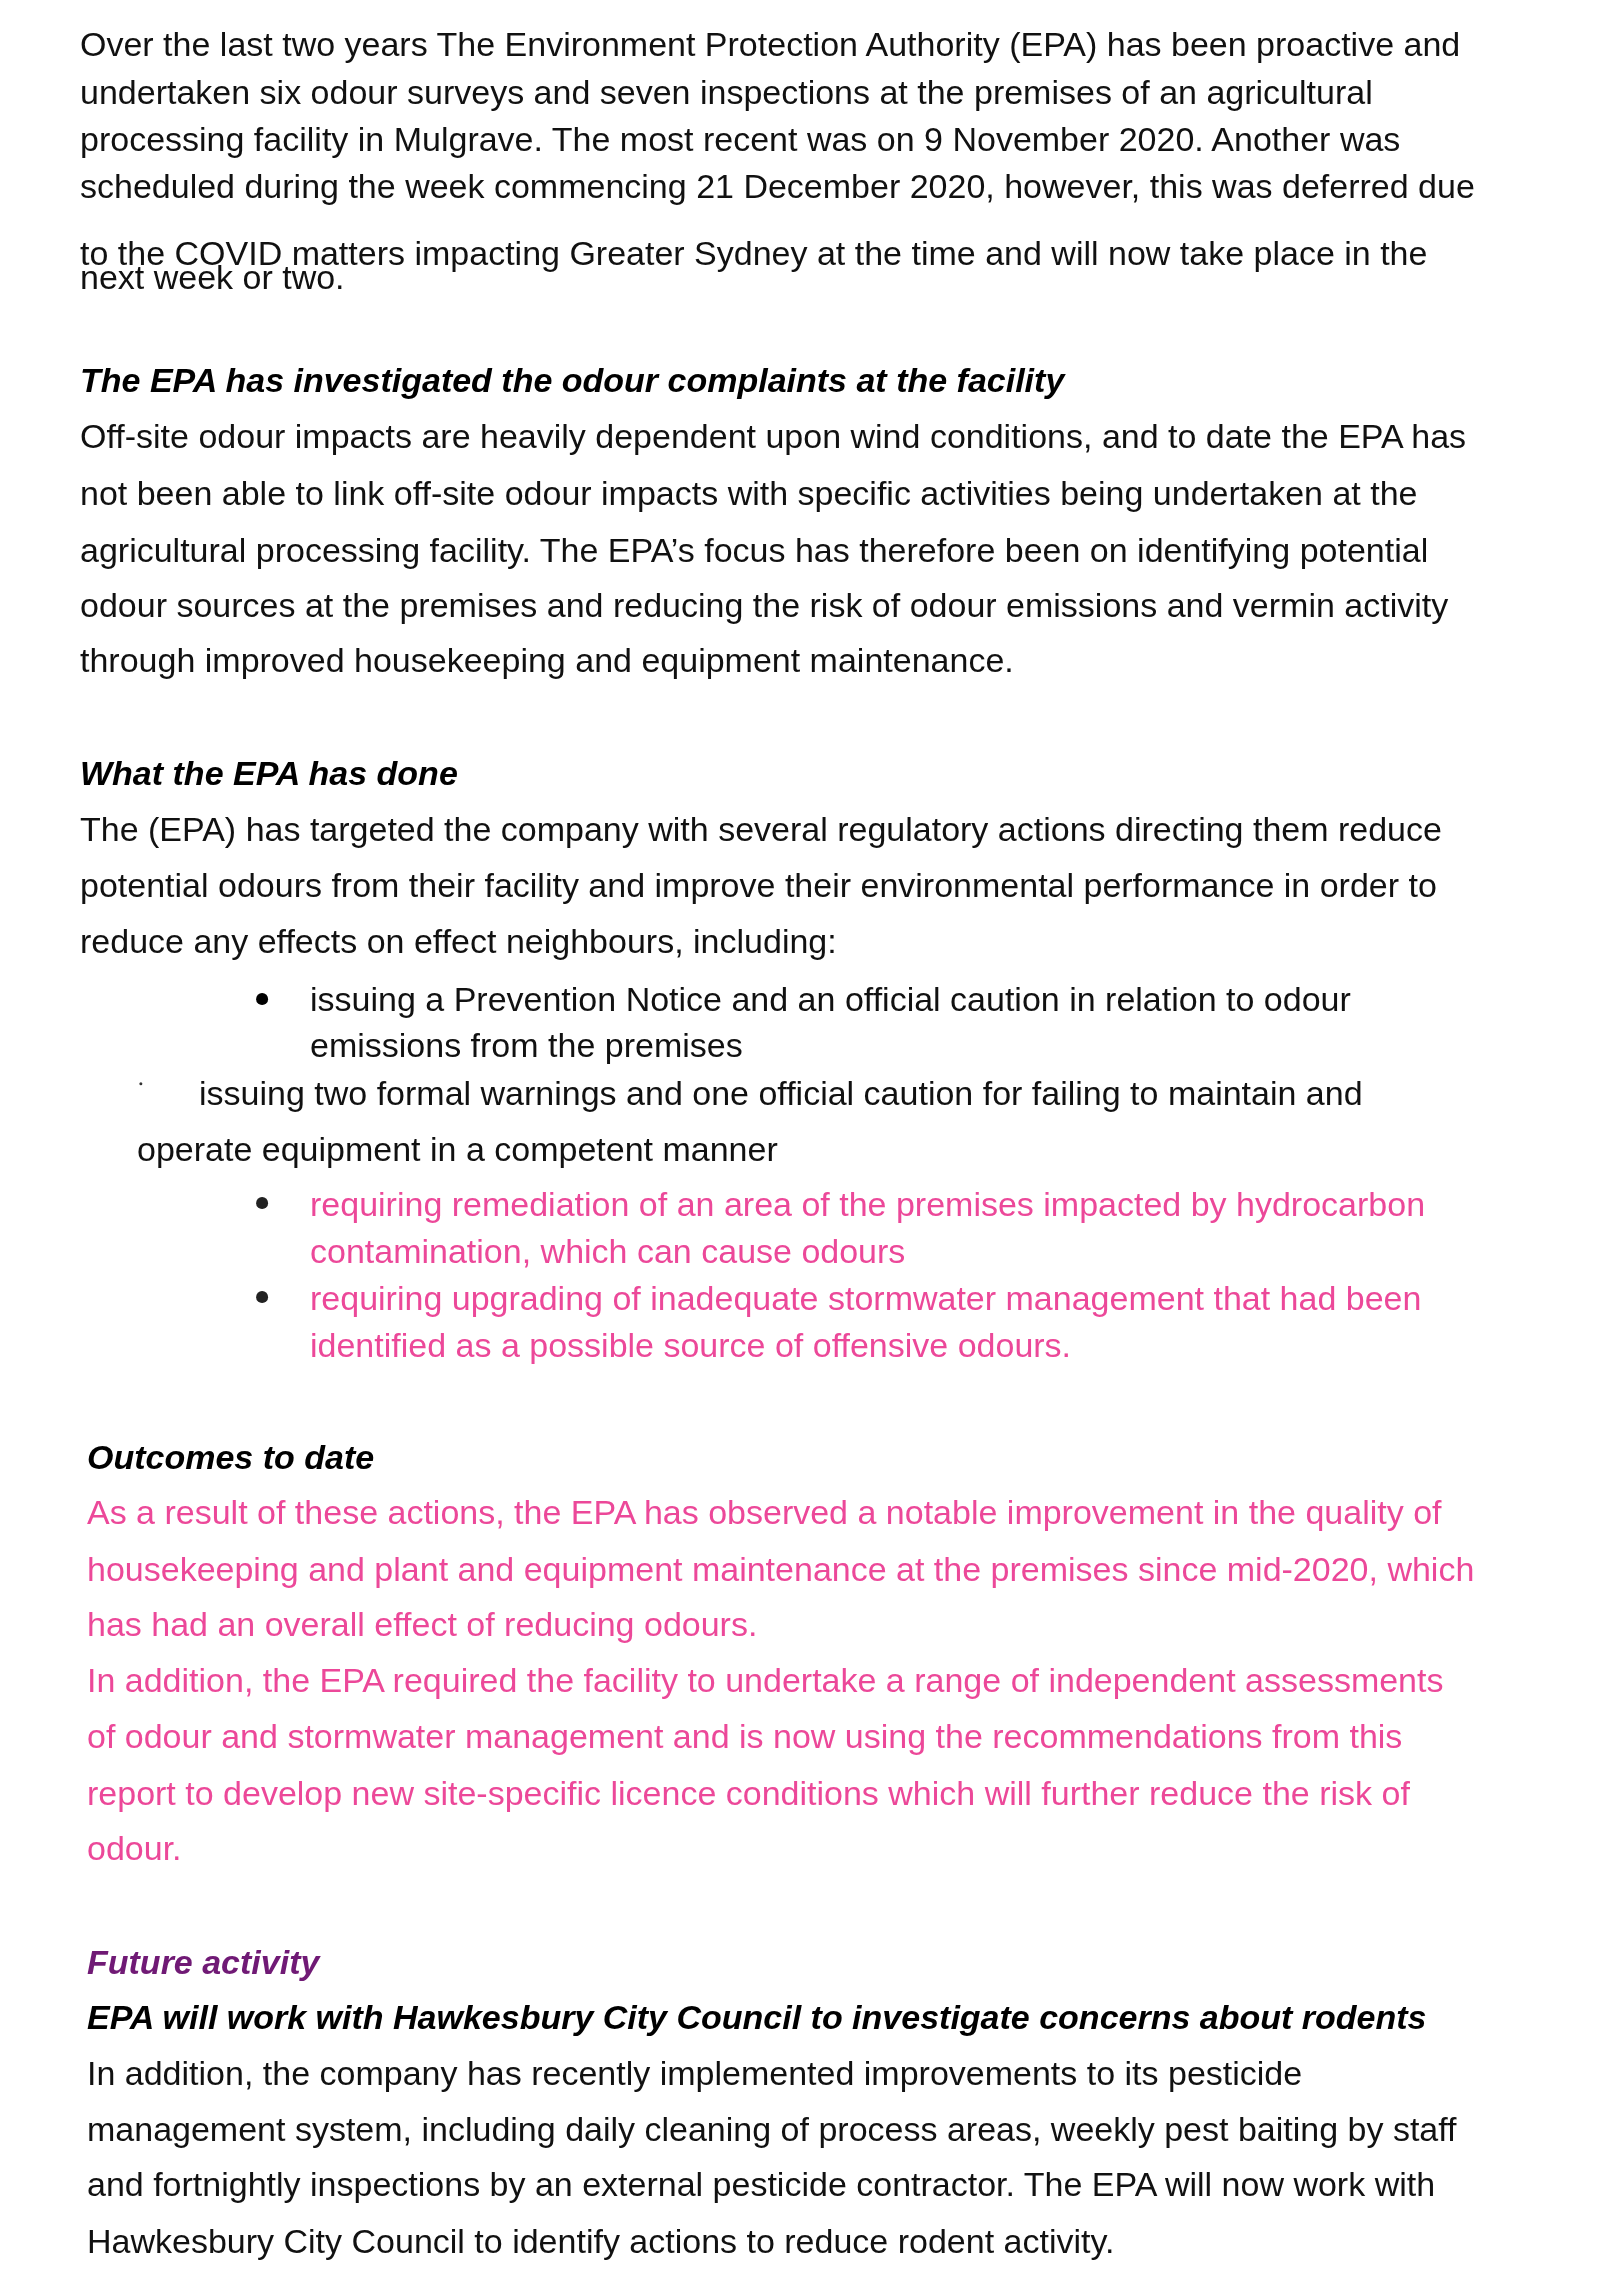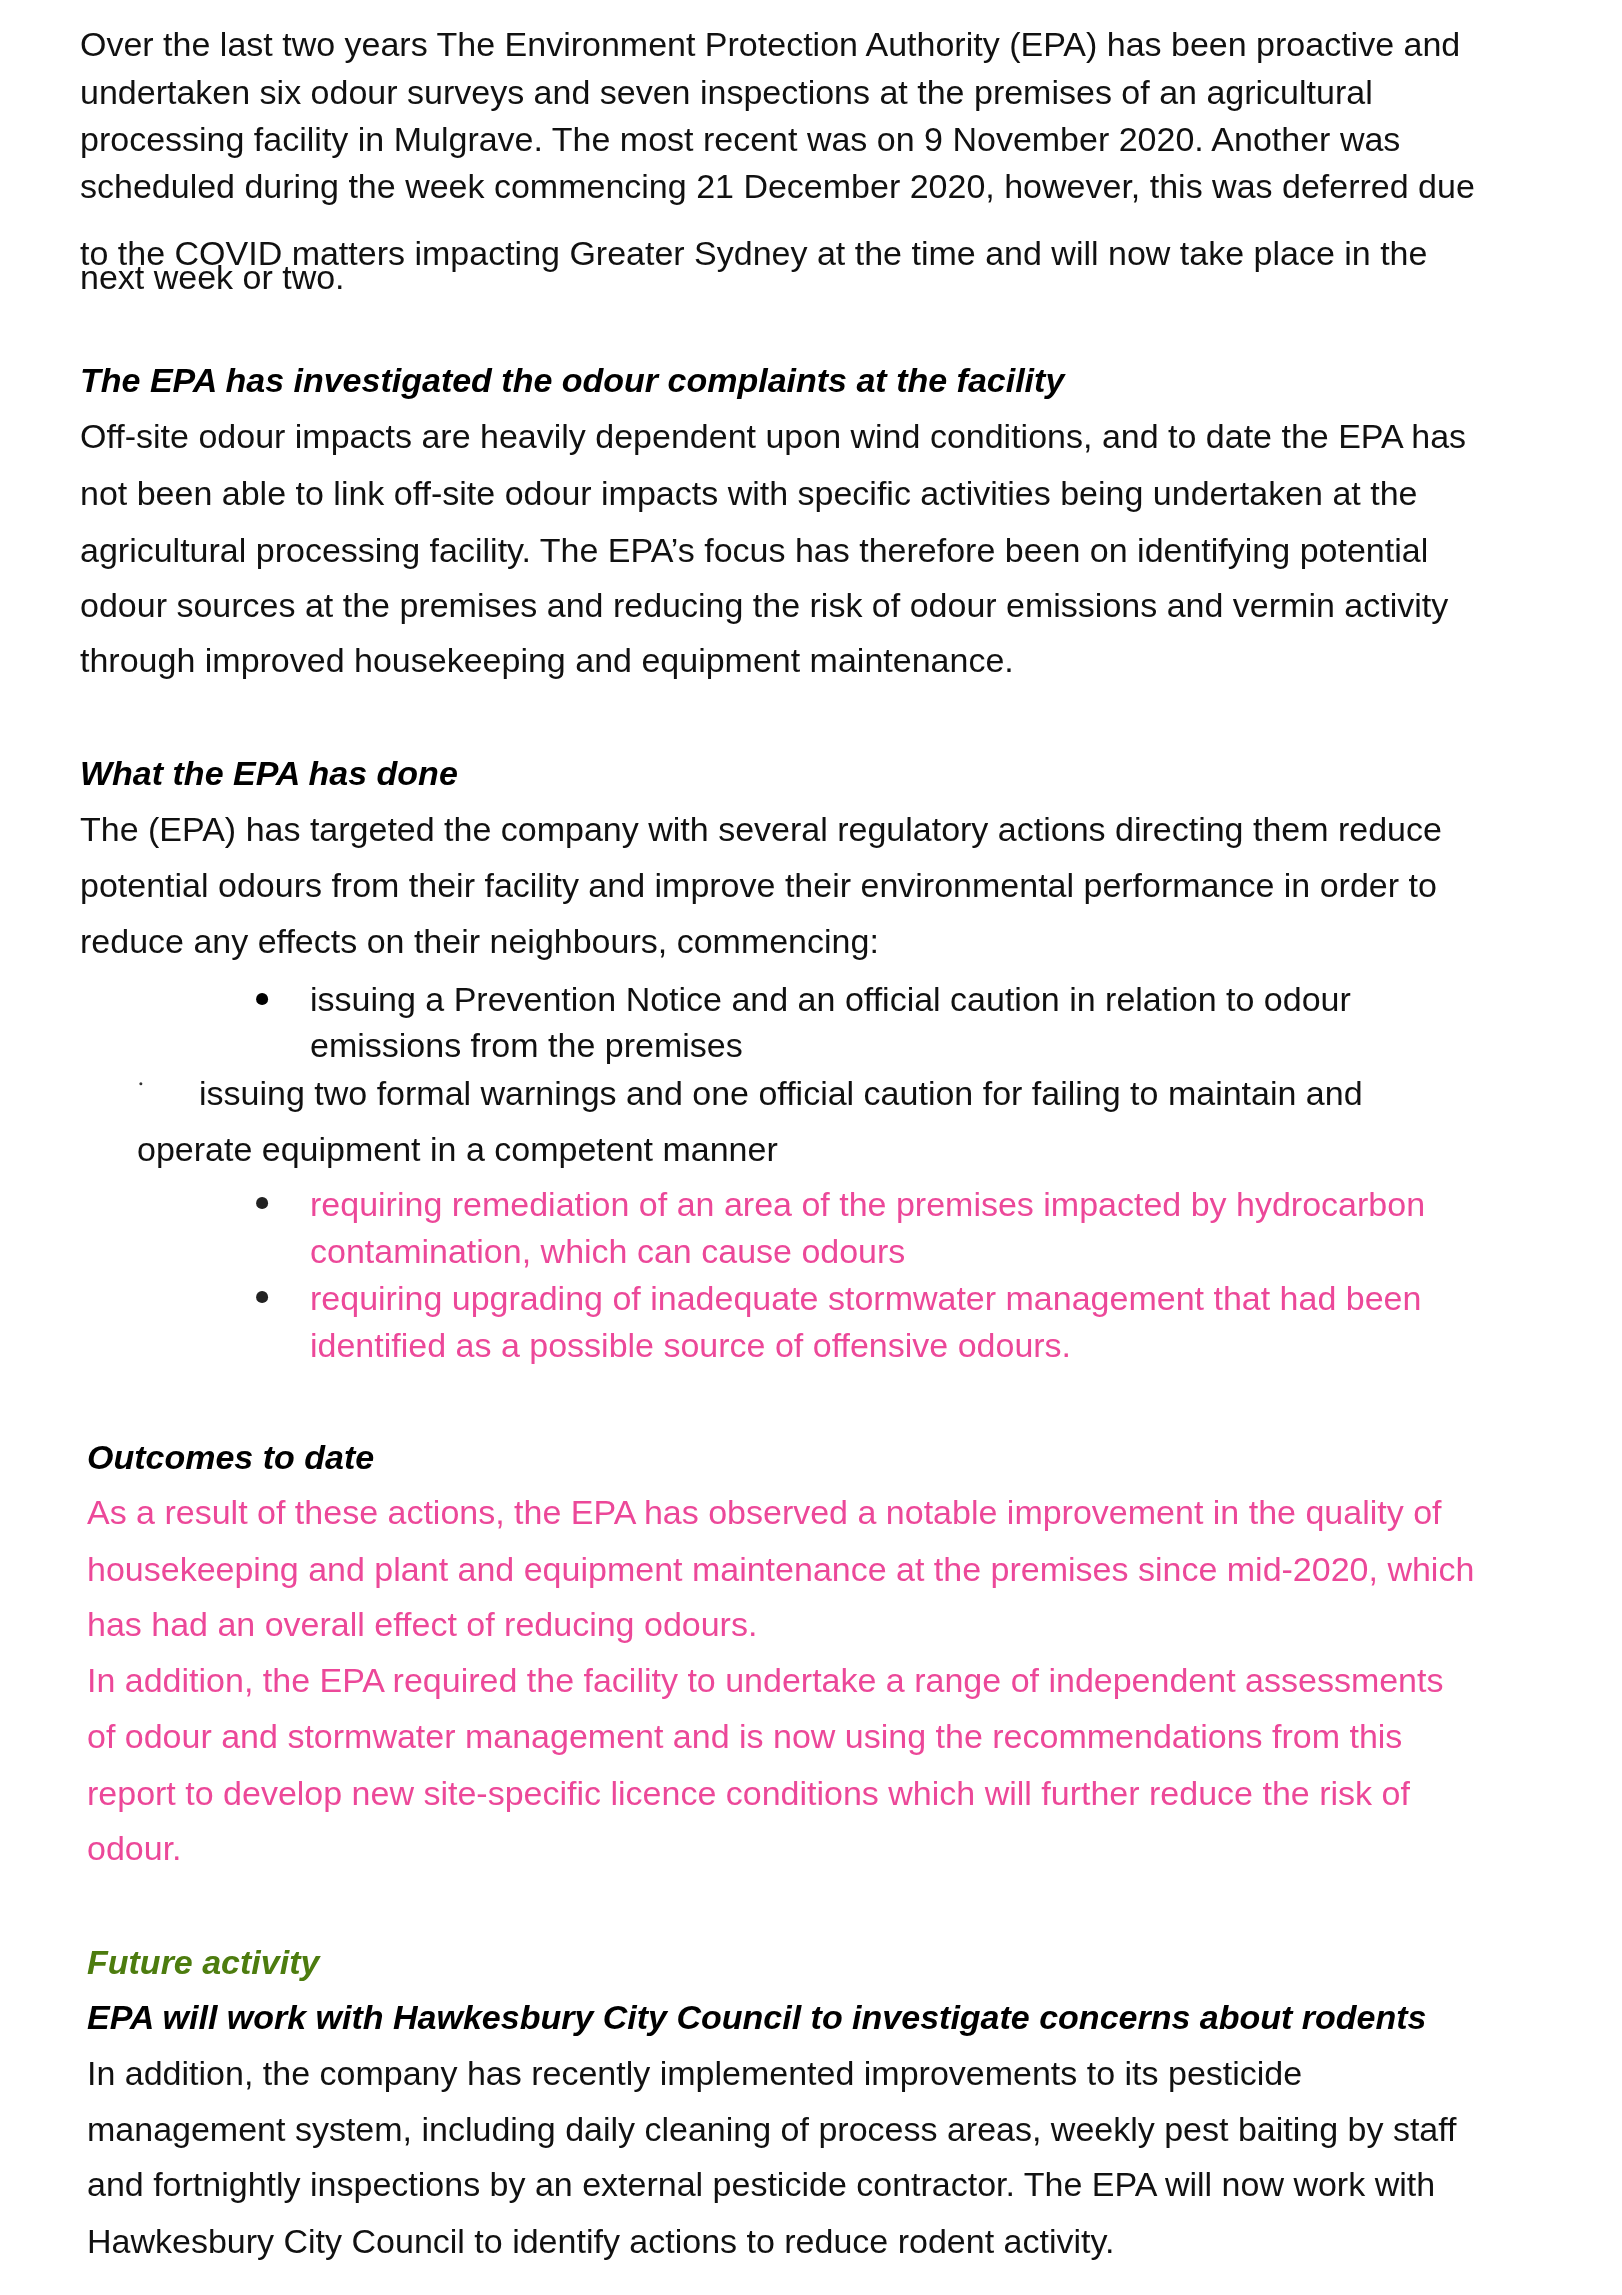--- a/index.html
+++ b/index.html
@@ -30,21 +30,21 @@
       line-height: 39px;
       height: 39px;
       margin: 0;
       transform: translateY(-50%);
     }
     .h {
       font-weight: bold;
       color: #000000;
       font-style: italic;
     }
-    .h.soft { color: #4d7c0f; }
+    .h.soft { color: #701a75; }
     .body2 { color: #ec4899; }
     .bullet-dot {
       position: absolute;
       width: 11.8px;
       height: 11.8px;
       border-radius: 50%;
       background: #000000;
       transform: translate(-50%, -50%);
     }
     .bullet-dot.gray { background: #222222; }
@@ -77,21 +77,21 @@
     <p class="ln" style="left:80px; top:493px;">not been able to link off-site odour impacts with specific activities being undertaken at the</p>
     <p class="ln" style="left:80px; top:550px;">agricultural processing facility. The EPA’s focus has therefore been on identifying potential</p>
     <p class="ln" style="left:80px; top:605px;">odour sources at the premises and reducing the risk of odour emissions and vermin activity</p>
     <p class="ln" style="left:80px; top:660px;">through improved housekeeping and equipment maintenance.</p>
   </section>
 
   <section>
     <h2 class="ln h" style="left:80px; top:773px;">What the EPA has done</h2>
     <p class="ln" style="left:80px; top:829px;">The (EPA) has targeted the company with several regulatory actions directing them reduce</p>
     <p class="ln" style="left:80px; top:885px;">potential odours from their facility and improve their environmental performance in order to</p>
-    <p class="ln" style="left:80px; top:941px;">reduce any effects on their neighbours, commencing:</p>
+    <p class="ln" style="left:80px; top:941px;">reduce any effects on effect neighbours, including:</p>
 
     <div>
       <span class="bullet-dot" style="left:262px; top:999px;"></span>
       <p class="ln" style="left:310px; top:999px;">issuing a Prevention Notice and an official caution in relation to odour</p>
       <p class="ln" style="left:310px; top:1045px;">emissions from the premises</p>
     </div>
 
     <div>
       <span class="tiny-dot" style="left:141px; top:1084px;"></span>
       <p class="ln" style="left:199px; top:1093px;">issuing two formal warnings and one official caution for failing to maintain and</p>

